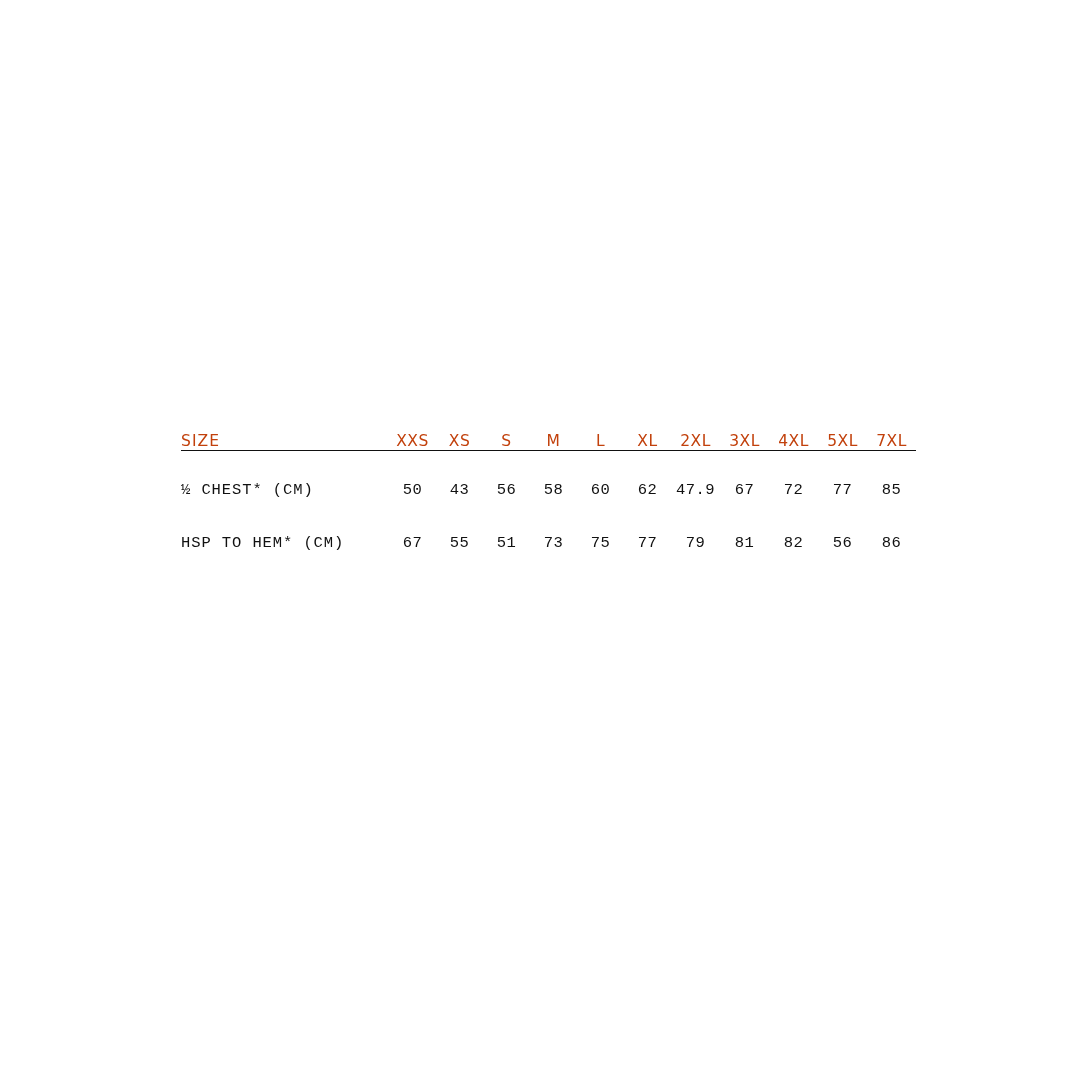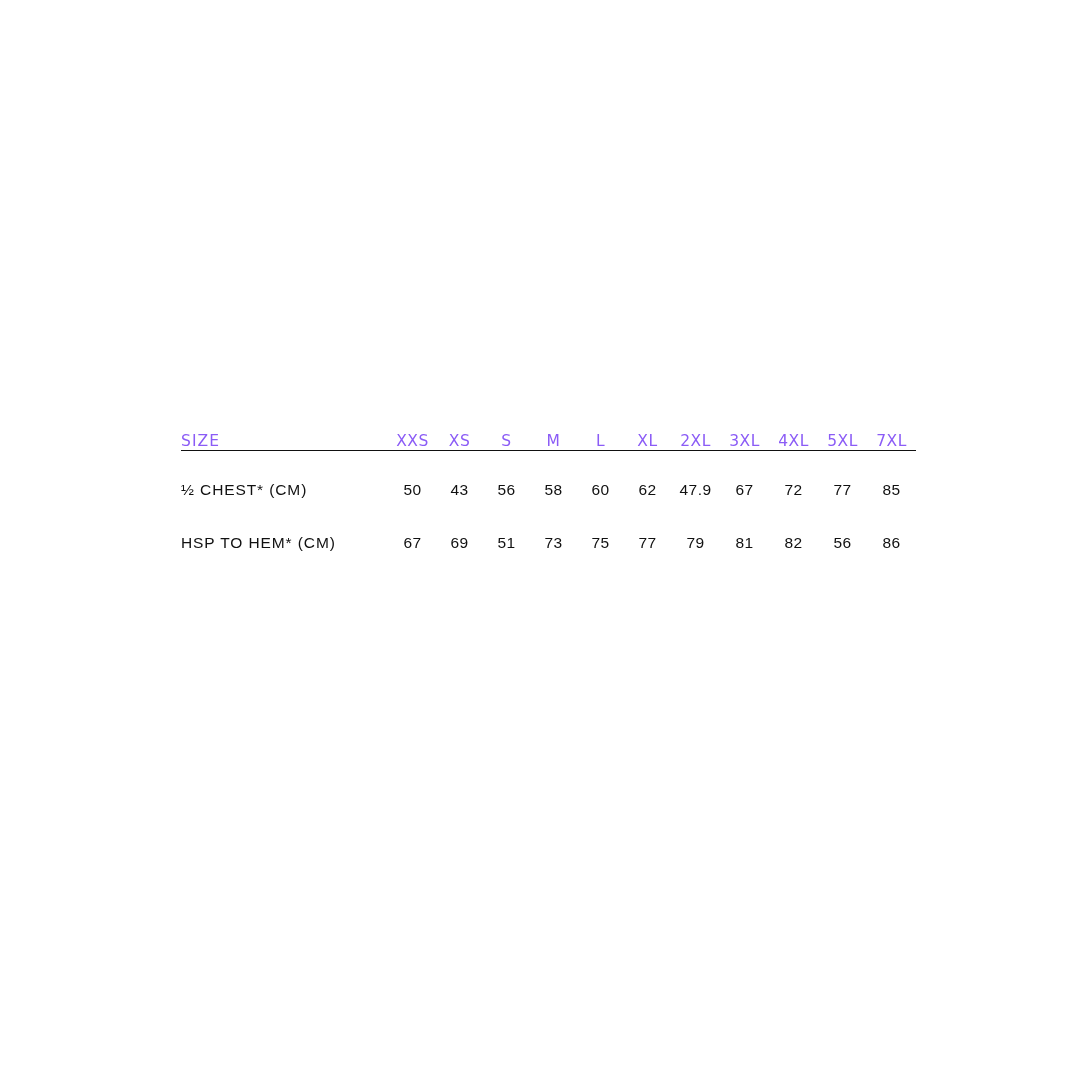--- a/index.html
+++ b/index.html
@@ -51,37 +51,37 @@
     padding: 0;
     font-weight: 400;
   }
 
   
   thead th {
     font-family: "DejaVu Sans", sans-serif;
     font-size: 15.5px;
     font-weight: 700;
     letter-spacing: 0.5px;
-    color: #8b5cf6;
+    color: #c2410c;
     text-align: center;
     padding-bottom: 17px;
     vertical-align: bottom;
   }
 
   thead th.label-col {
     text-align: left;
     letter-spacing: 1.1px;
   }
 
   thead tr {
     border-bottom: 1.6px solid #111111;
   }
 
   tbody td {
-    font-family: Liberation Sans, sans-serif;
+    font-family: Liberation Mono, monospace;
     font-size: 15.5px;
     color: #111111;
     text-align: center;
     letter-spacing: 0.5px;
     height: 53px;
     vertical-align: middle;
   }
 
   tbody td.label-col {
     text-align: left;
@@ -146,21 +146,21 @@
           <td>62</td>
           <td>47.9</td>
           <td>67</td>
           <td>72</td>
           <td>77</td>
           <td>85</td>
         </tr>
         <tr>
           <td class="label-col">HSP TO HEM* (CM)</td>
           <td>67</td>
-          <td>69</td>
+          <td>55</td>
           <td>51</td>
           <td>73</td>
           <td>75</td>
           <td>77</td>
           <td>79</td>
           <td>81</td>
           <td>82</td>
           <td>56</td>
           <td>86</td>
         </tr>

